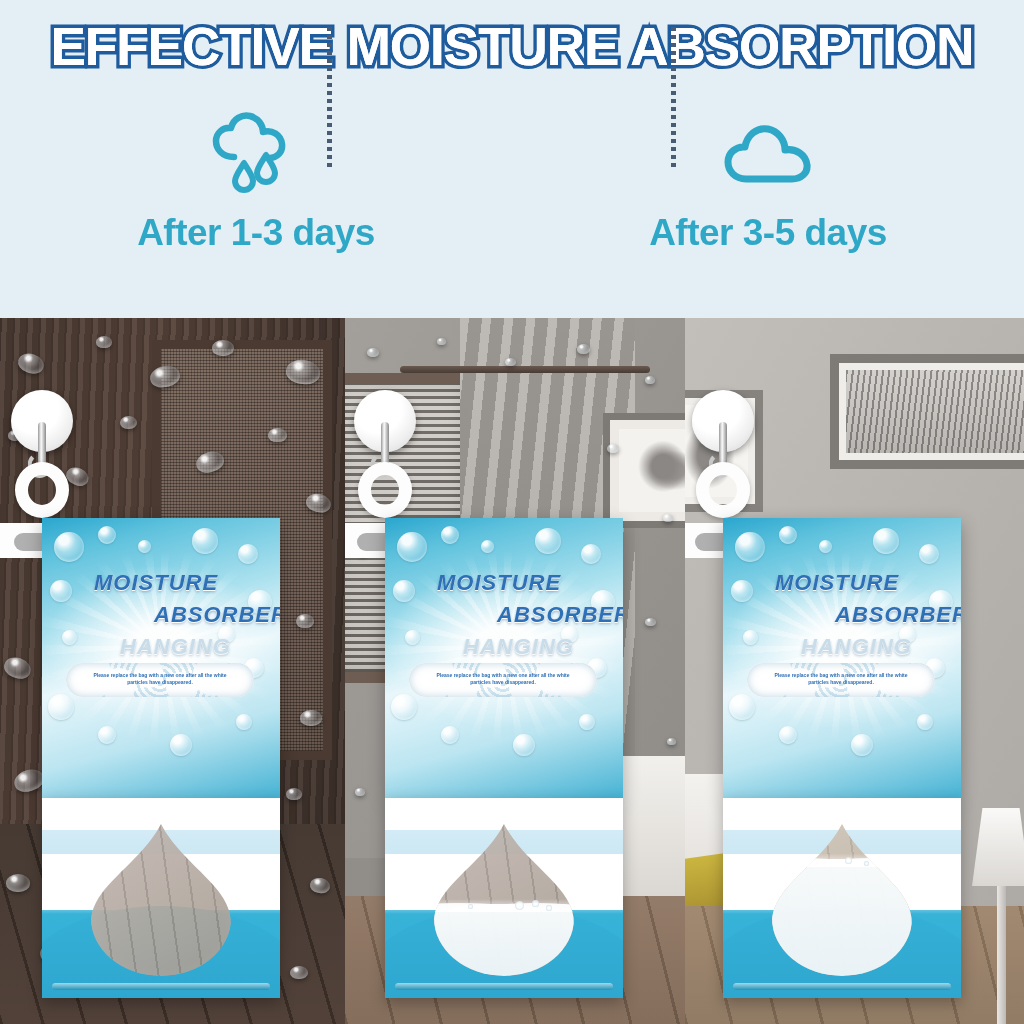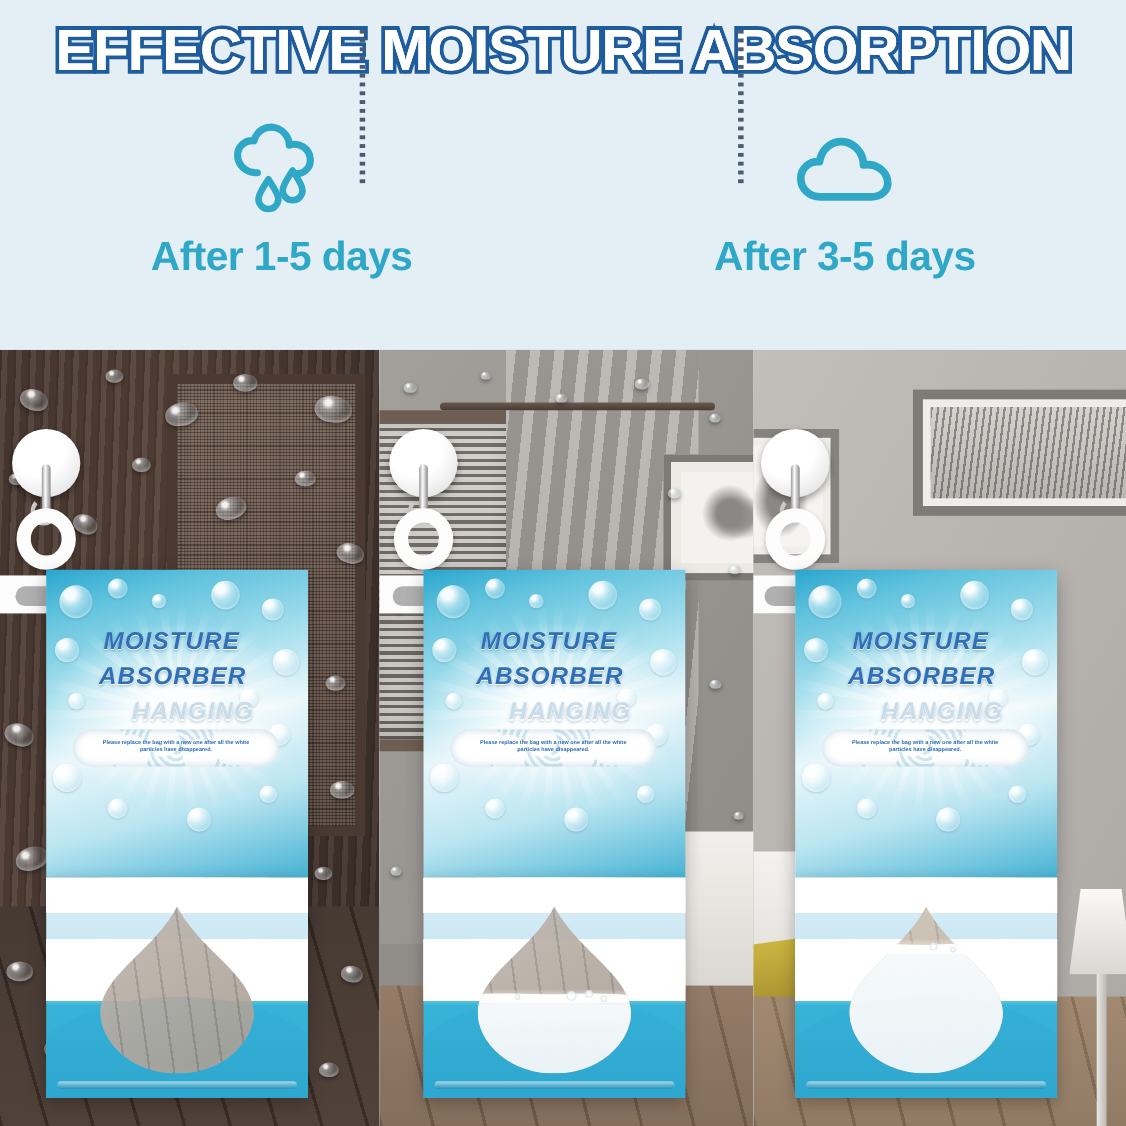--- a/index.html
+++ b/index.html
@@ -223,21 +223,21 @@
     background:radial-gradient(circle at 33% 27%, rgba(255,255,255,.95) 0 16%, rgba(255,255,255,.45) 40%, rgba(170,215,232,.30) 72%, rgba(120,180,205,.28) 100%);
     box-shadow:inset 0 -1px 3px rgba(255,255,255,.6), 0 1px 2px rgba(60,110,135,.25);
   }
   .bag-text { position:absolute; left:0; top:52px; width:100%; z-index:4; }
   .bag-line {
     font-weight:bold; font-style:italic; letter-spacing:1px;
     font-family:"Liberation Sans", sans-serif;
   }
   .line1 { font-size:22px; color:#2E6FB5; padding-left:52px;
            text-shadow:0 1px 0 rgba(255,255,255,.95), 0 2px 3px rgba(0,60,110,.35); }
-  .line2 { font-size:22px; color:#2E6FB5; padding-left:48px; margin-top:6px;
+  .line2 { font-size:22px; color:#2E6FB5; padding-left:112px; margin-top:6px;
            text-shadow:0 1px 0 rgba(255,255,255,.95), 0 2px 3px rgba(0,60,110,.35); }
   .line3 { font-size:22px; color:#C9DCE9; padding-left:78px; margin-top:6px;
            text-shadow:0 1px 0 rgba(255,255,255,.85), 0 2px 3px rgba(60,110,140,.40); }
   .pellet-strip {
     position:absolute; left:24px; top:145px; width:188px; height:34px;
     border-radius:17px; z-index:4;
     background:
       radial-gradient(circle at 12% 40%, #fff 0 14%, rgba(255,255,255,0) 15%),
       radial-gradient(circle at 28% 65%, #fff 0 12%, rgba(255,255,255,0) 13%),
       radial-gradient(circle at 44% 30%, #fff 0 13%, rgba(255,255,255,0) 14%),
@@ -336,21 +336,21 @@
   <div id="features">
 
     <div class="feature">
       <div class="feature-icon">
         <svg width="96" height="88" viewBox="0 0 96 88" fill="none">
           <path d="M26 46 C14 46 8 38 8 30 C8 22 15 16 23 17 C25 8 34 3 42 5 C50 7 55 14 55 21 C64 18 73 24 74 33 C75 41 69 47 61 47" stroke="#2FA8C8" stroke-width="6.5" stroke-linecap="round" stroke-linejoin="round"></path>
           <path d="M36 52 C31 60 27 65 27 70 C27 75 31 79 36 79 C41 79 45 75 45 70 C45 65 41 60 36 52 Z" stroke="#2FA8C8" stroke-width="6" stroke-linejoin="round"></path>
           <path d="M58 44 C53 52 49 57 49 62 C49 67 53 71 58 71 C63 71 67 67 67 62 C67 57 63 52 58 44 Z" stroke="#2FA8C8" stroke-width="6" stroke-linejoin="round"></path>
         </svg>
       </div>
-      <div class="feature-label">After 1-5 days</div>
+      <div class="feature-label">After 1-3 days</div>
     </div>
 
     <div class="feature">
       <div class="feature-icon">
         <svg width="96" height="88" viewBox="0 0 96 88" fill="none">
           <path d="M26 68 C15 68 8 60 8 51 C8 42 16 35 25 36 C27 24 37 16 48 18 C58 20 65 29 65 39 C76 37 86 44 87 54 C88 62 81 68 72 68 Z" stroke="#2FA8C8" stroke-width="7" stroke-linejoin="round" stroke-linecap="round"></path>
         </svg>
       </div>
       <div class="feature-label">After 3-5 days</div>
     </div>

